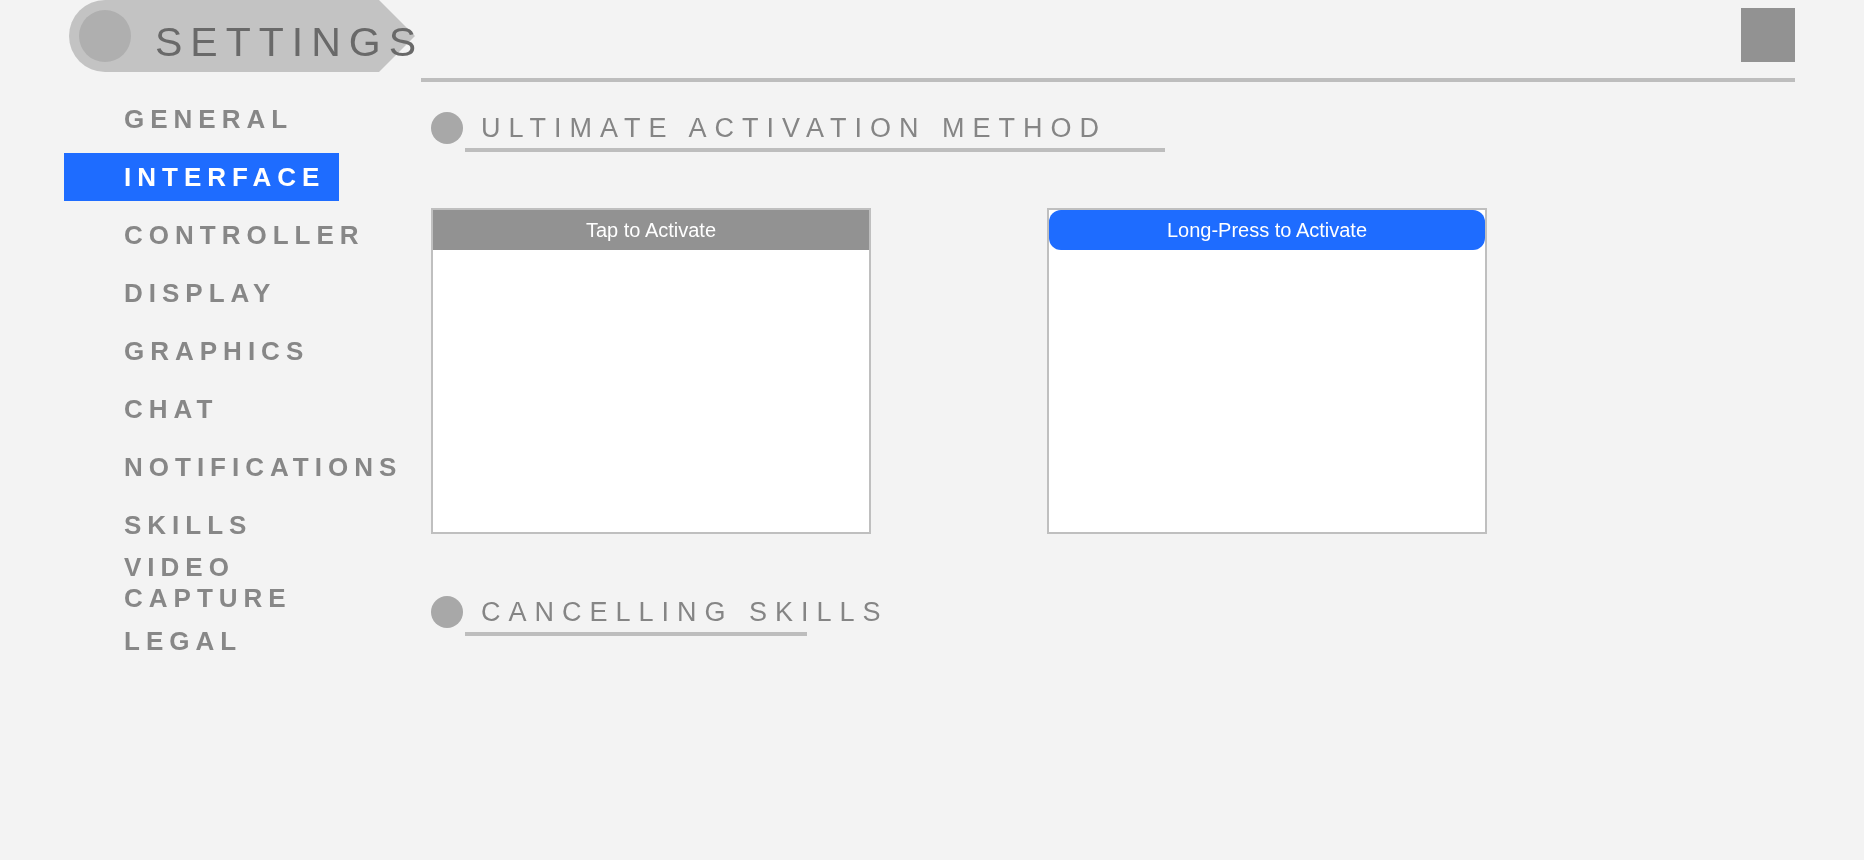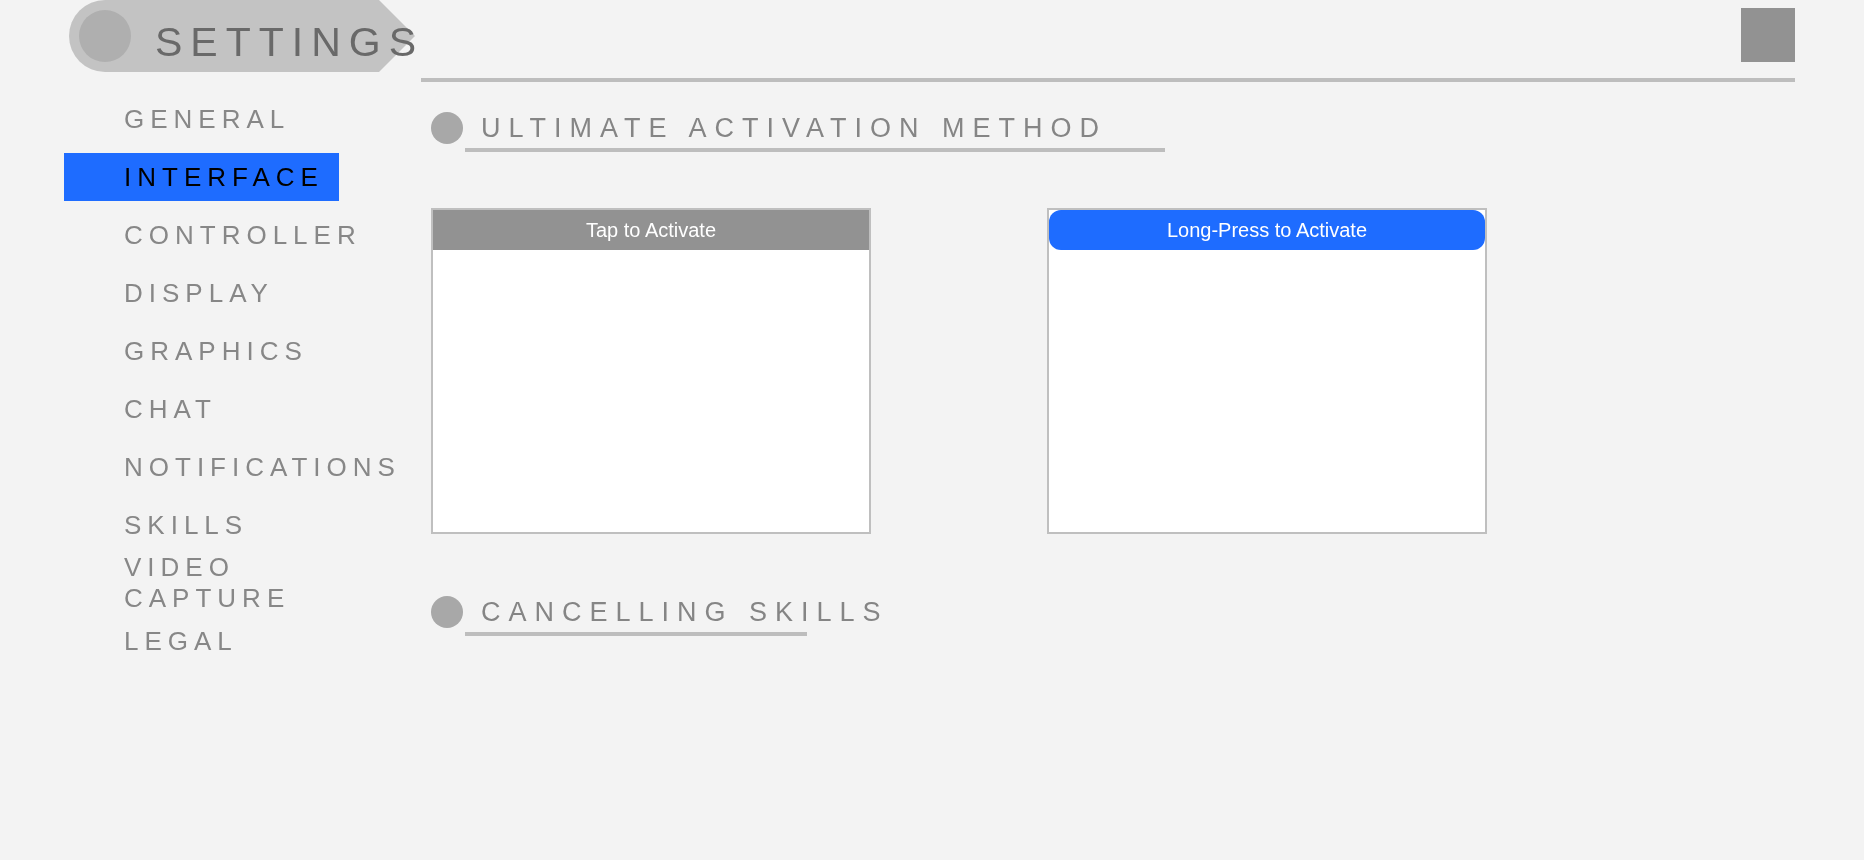--- a/index.html
+++ b/index.html
@@ -80,24 +80,25 @@
   .sidebar-item{
     height:48px;
     display:flex;
     align-items:center;
     padding-left:60px;
     font-size:26px;
     letter-spacing:6px;
     color:#878787;
     margin-bottom:10px;
     cursor:pointer;
+    font-weight:bold;
   }
   .sidebar-item.selected{
     background:#1e6cff;
-    color:#000000;
+    color:#ffffff;
   }
 
   
   .main{
     position:absolute;
     left:431px;
     right:60px;
     top:108px;
   }
   .section-header{

